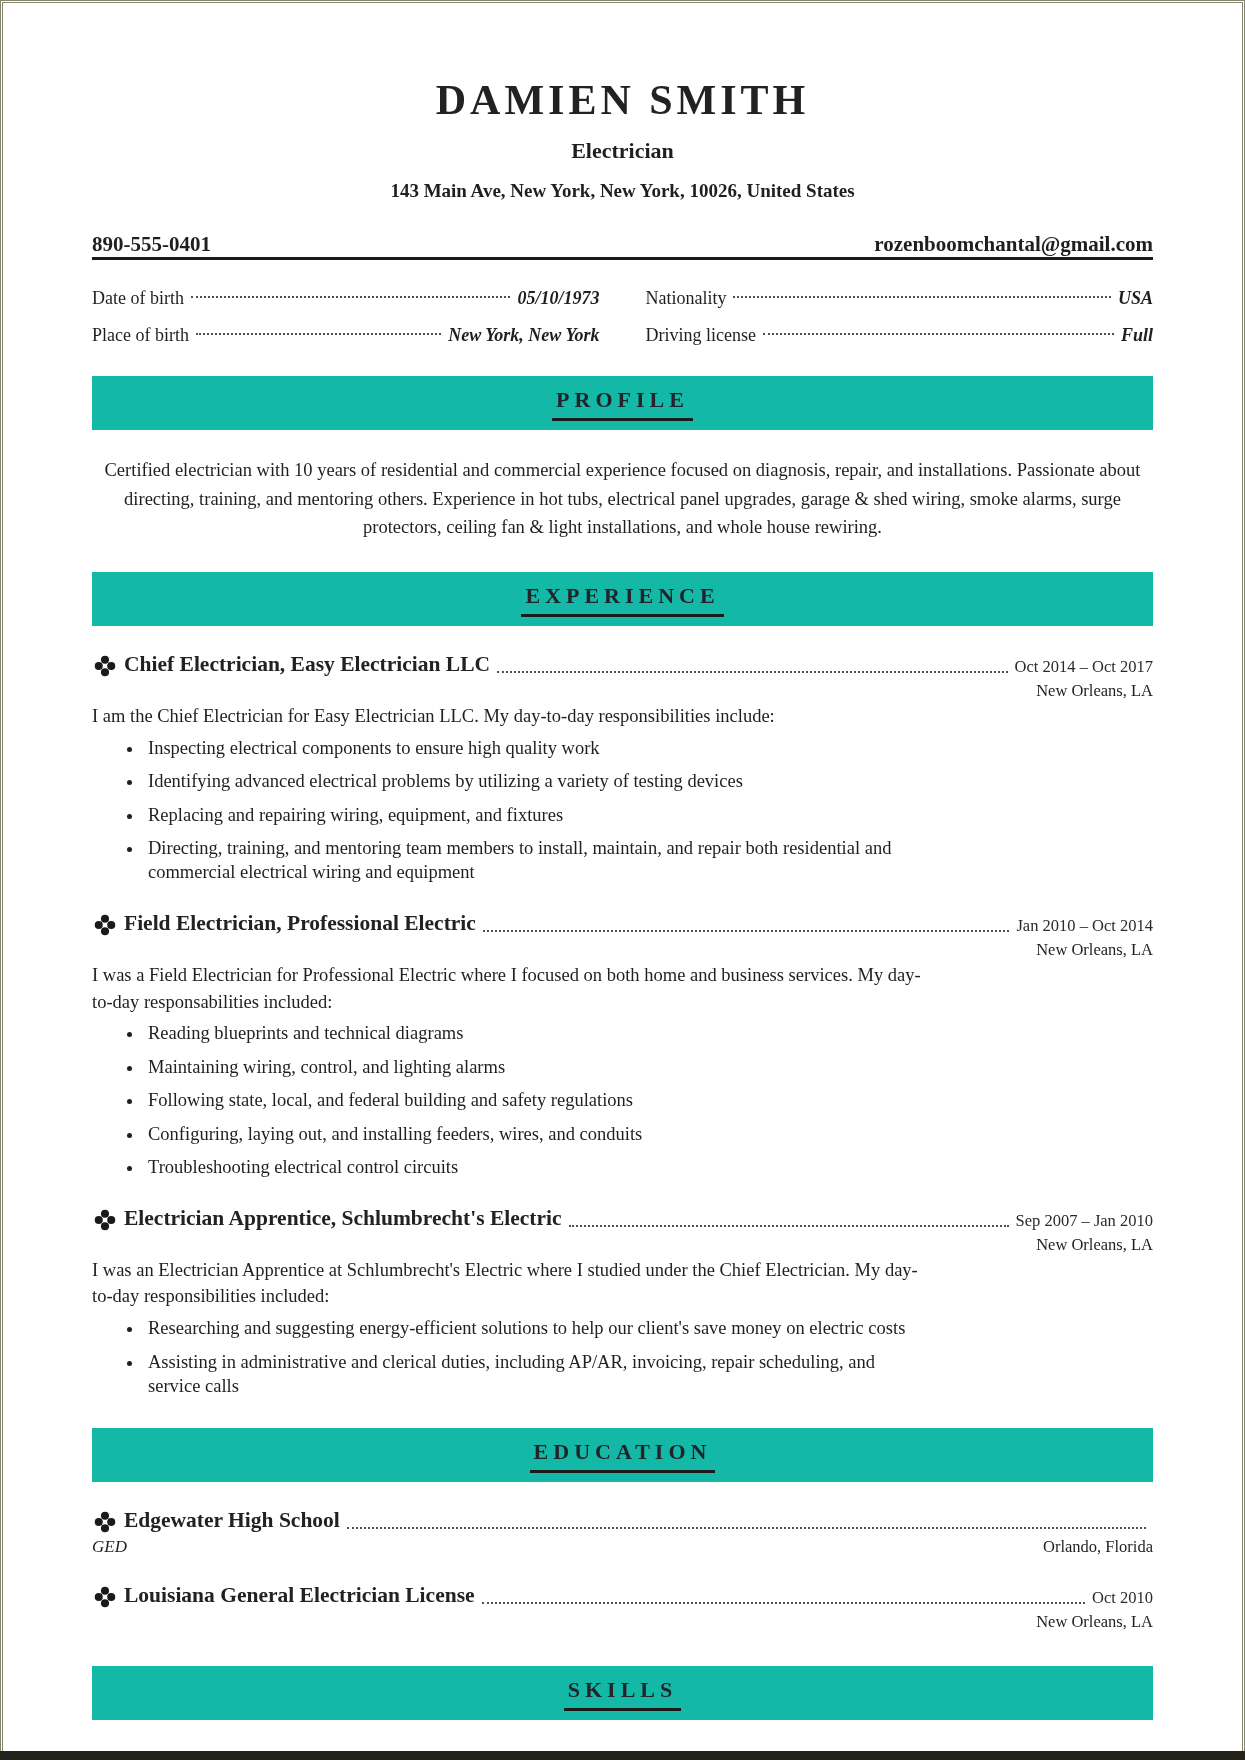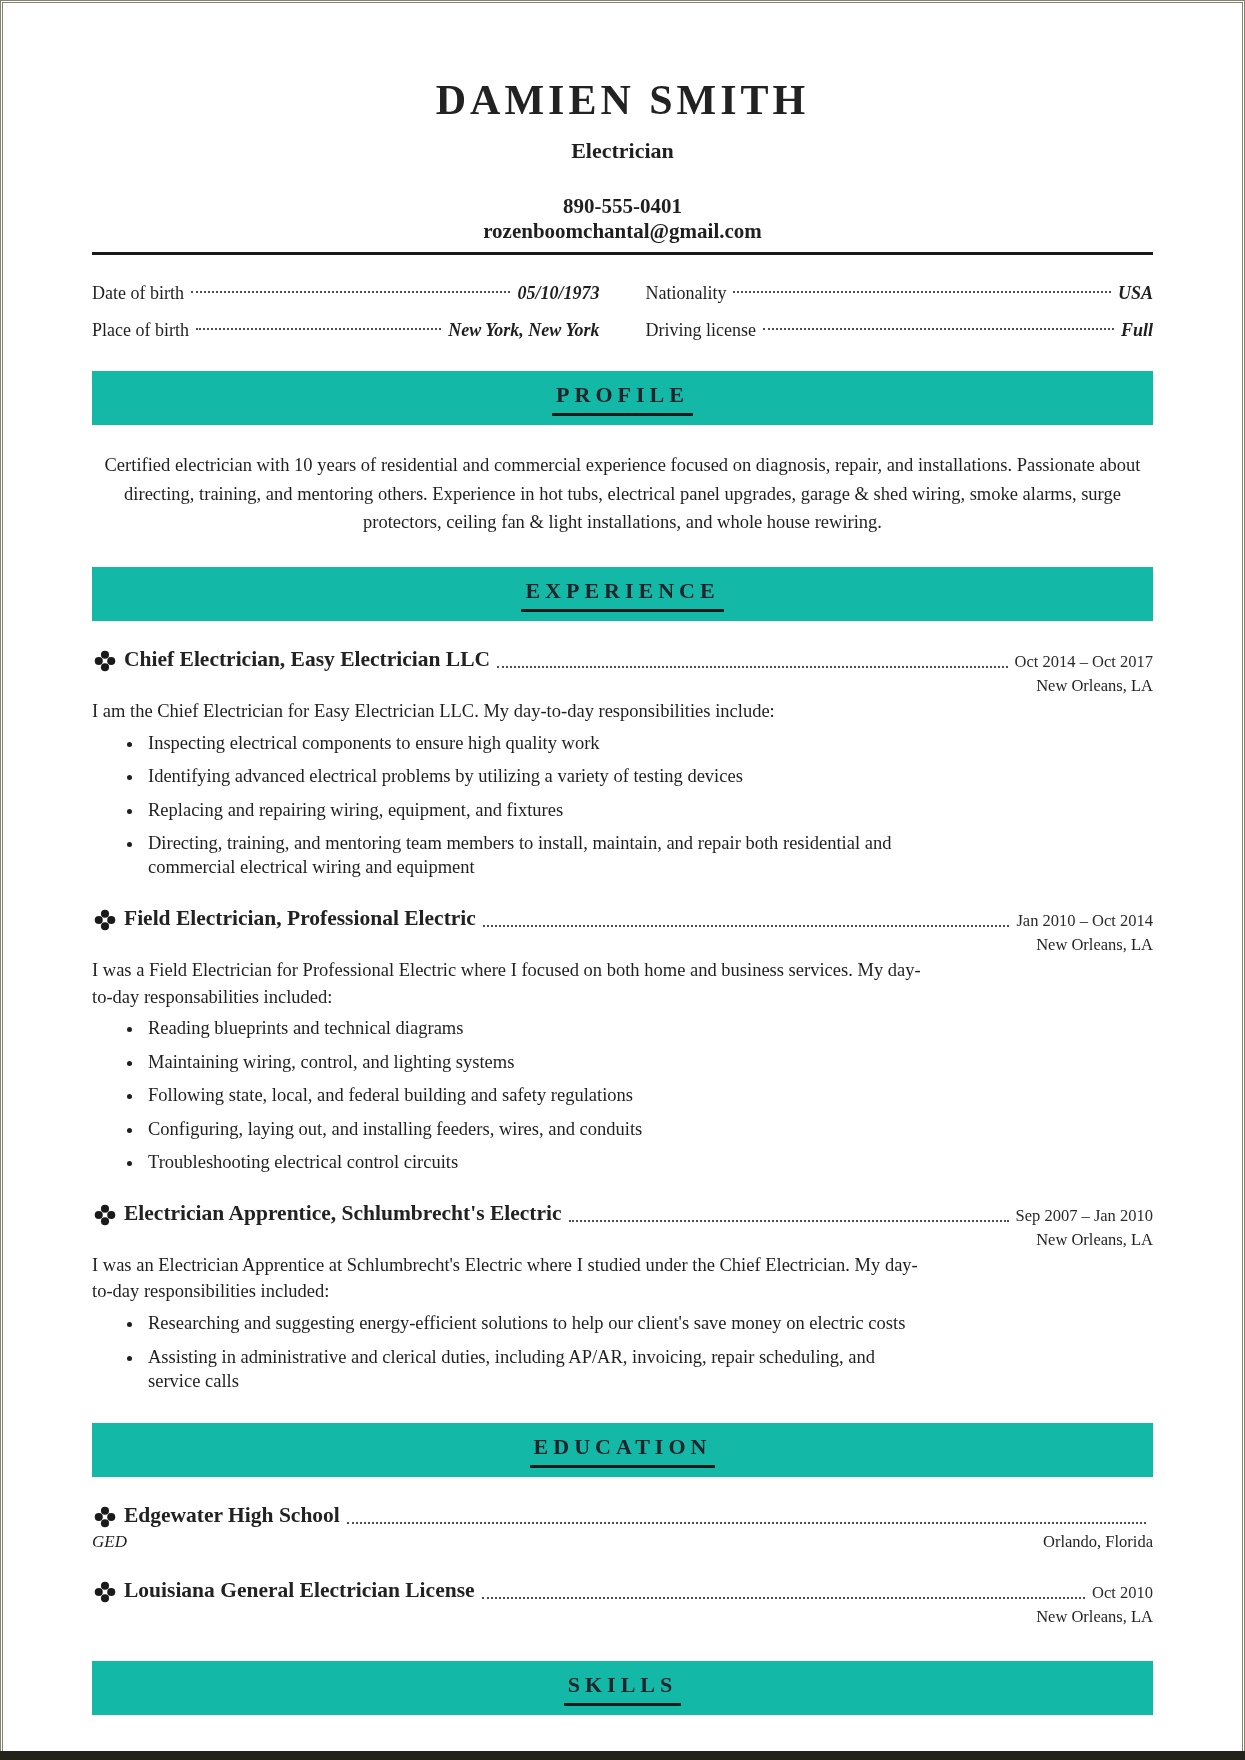--- a/index.html
+++ b/index.html
@@ -25,24 +25,23 @@
   .header { text-align: center; }
   .name {
     font-size: 42px; font-weight: 700; letter-spacing: 4px;
     color: #222; margin: 10px 0 14px 0;
   }
   .job-title-head { font-size: 22px; font-weight: 700; margin: 0 0 16px 0; }
   .address { font-size: 19px; font-weight: 700; margin: 0; }
 
   
   .contact-row {
-    display: flex; justify-content: space-between; align-items: center;
-    margin-top: 30px; padding-bottom: 8px;
+    display: flex; justify-content: space-between; align-items: flex-end;
+    margin-top: 30px; 
     border-bottom: 3px solid #1a1a1a;
-    flex-direction: column;
   }
   .contact-row .phone, .contact-row .email { font-size: 21px; font-weight: 700; }
 
   
   .details {
     display: grid; grid-template-columns: 1fr 1fr; column-gap: 46px;
     margin-top: 20px;
   }
   .detail-row { display: flex; align-items: center; font-size: 18px; padding: 8px 0; }
   .detail-label { white-space: nowrap; }
@@ -103,20 +102,21 @@
 </head>
 <body>
 
 <div class="frame"></div>
 
 <div class="page">
 
   <div class="header">
     <h1 class="name">DAMIEN SMITH</h1>
     <p class="job-title-head">Electrician</p>
+    <p class="address">143 Main Ave, New York, New York, 10026, United States</p>
   </div>
 
   <div class="contact-row">
     <span class="phone">890-555-0401</span>
     <span class="email">rozenboomchantal@gmail.com</span>
   </div>
 
   <div class="details">
     <div class="detail-row">
       <span class="detail-label">Date of birth</span>
@@ -184,21 +184,21 @@
       <span class="entry-title">Field Electrician, Professional Electric</span>
       <span class="leader"></span>
       <span class="entry-dates">Jan 2010 – Oct 2014</span>
     </div>
     <div class="entry-subrow">
       <span class="entry-location">New Orleans, LA</span>
     </div>
     <p class="entry-intro">I was a Field Electrician for Professional Electric where I focused on both home and business services. My day-to-day responsabilities included:</p>
     <ul class="bullets">
       <li>Reading blueprints and technical diagrams</li>
-      <li>Maintaining wiring, control, and lighting systems</li>
+      <li>Maintaining wiring, control, and lighting alarms</li>
       <li>Following state, local, and federal building and safety regulations</li>
       <li>Configuring, laying out, and installing feeders, wires, and conduits</li>
       <li>Troubleshooting electrical control circuits</li>
     </ul>
   </div>
 
   <div class="entry">
     <div class="entry-title-row">
       <svg class="marker" viewBox="0 0 24 24">
         <circle cx="12" cy="5.2" r="4.4" fill="#1a1a1a"></circle>

